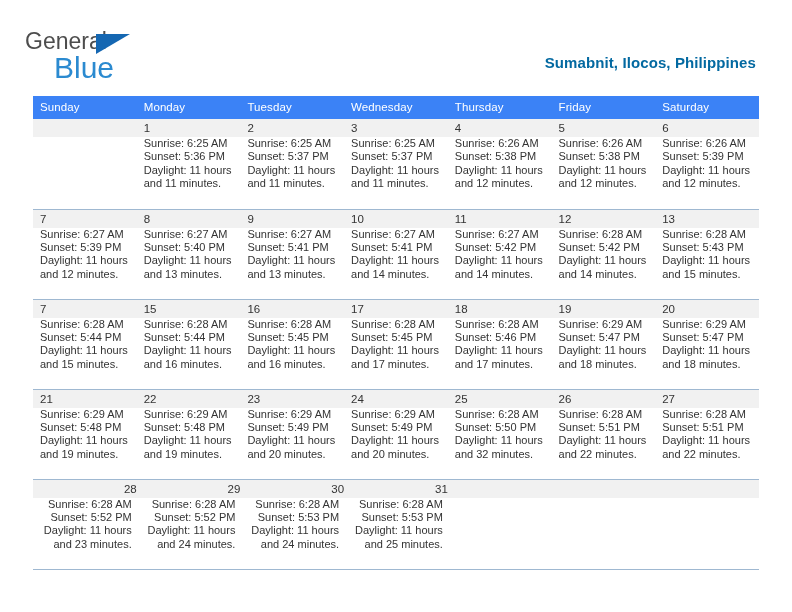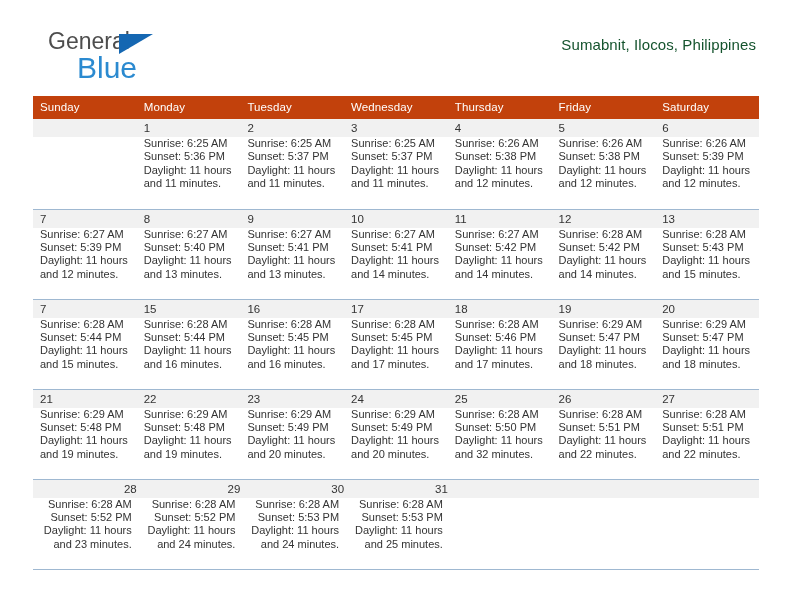--- a/index.html
+++ b/index.html
@@ -18,21 +18,21 @@
     width: 792px;
     height: 612px;
     padding: 0;
   }
 
   
   .header {
     display: flex;
     align-items: flex-start;
     justify-content: space-between;
-    padding: 28px 36px 0 48px;
+    padding: 28px 36px 0 25px;
     height: 96px;
   }
 
   .logo {
     position: relative;
     width: 110px;
     height: 52px;
     flex: 0 0 auto;
   }
   .logo-general {
@@ -68,35 +68,36 @@
   }
   .cal-title {
     font-size: 27px;
     font-weight: normal;
     color: #1a1a1a;
     line-height: 1.1;
     letter-spacing: 0.2px;
   }
   .cal-subtitle {
     font-size: 15px;
-    color: #14532d;
-    margin-top: 6px;
+    color: #0369a1;
+    margin-top: 24px;
     letter-spacing: 0.1px;
+    font-weight: bold;
   }
 
   
   .calendar {
     width: 726px;
     margin: 0 auto;
     border-collapse: collapse;
     table-layout: fixed;
   }
 
   .calendar thead th {
-    background: #c2410c;
+    background: #3b82f6;
     color: #ffffff;
     font-size: 11.5px;
     font-weight: normal;
     text-align: left;
     padding: 5px 0 6px 7px;
     height: 21px;
     letter-spacing: 0.1px;
   }
 
   .calendar tbody td {

